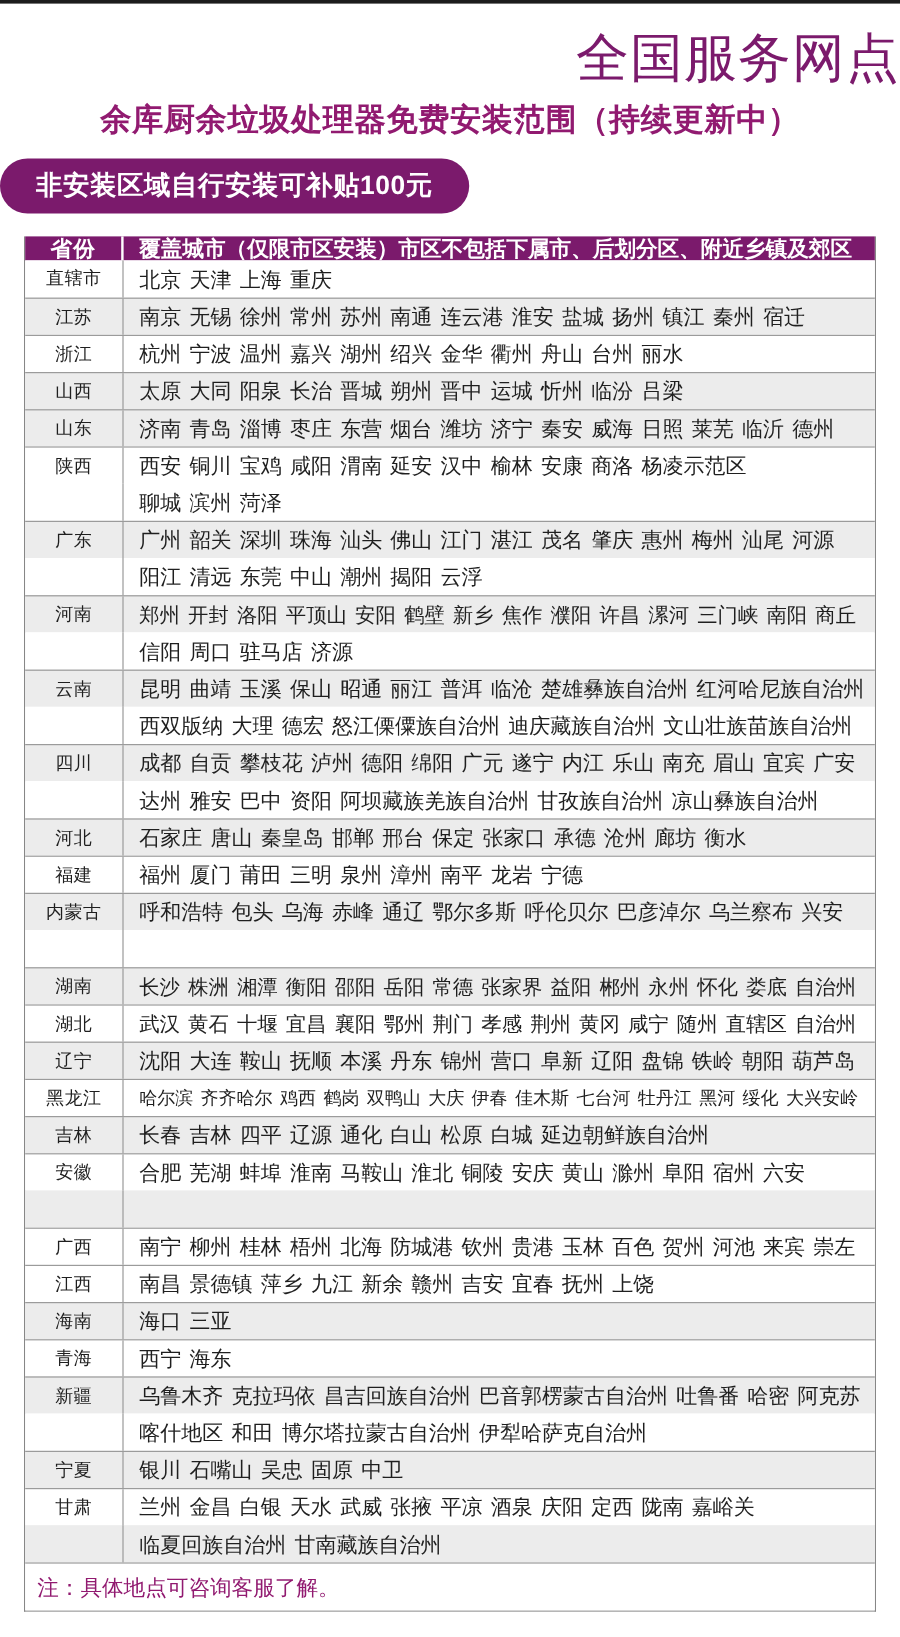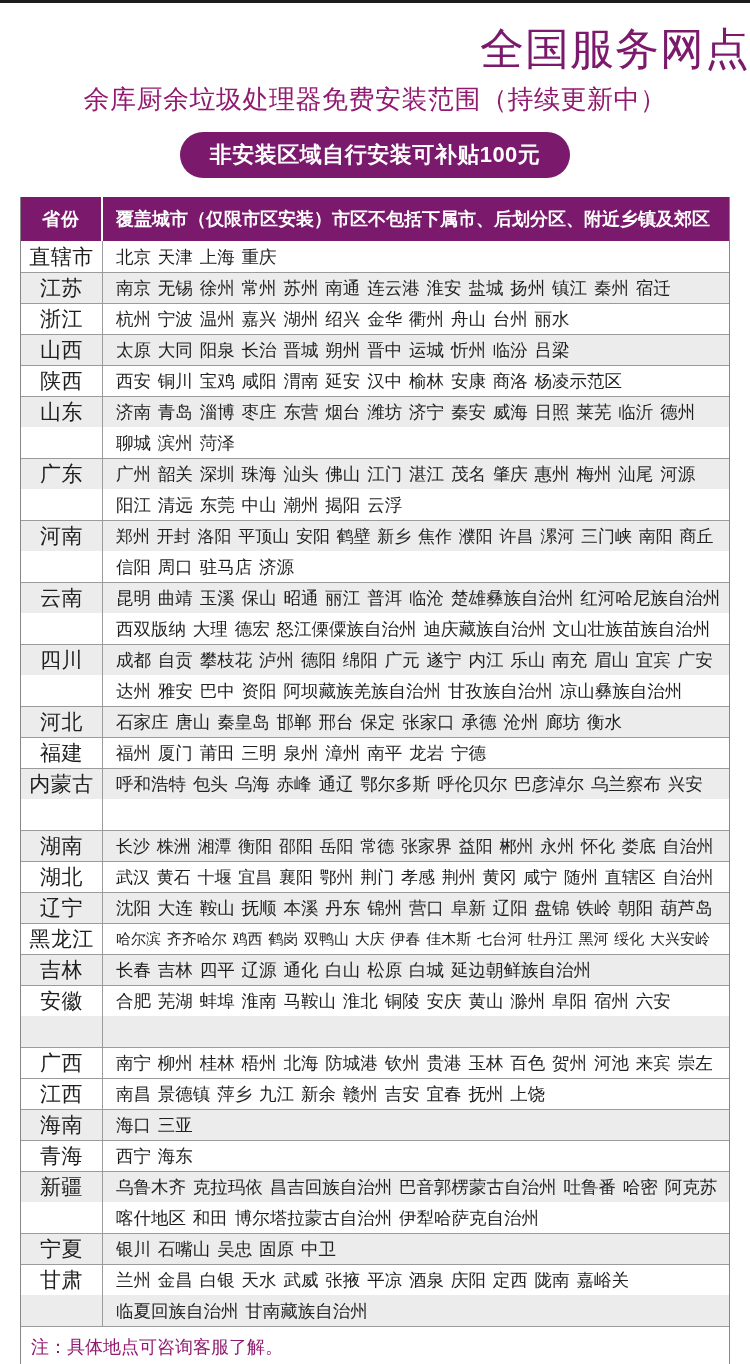--- a/index.html
+++ b/index.html
@@ -11,53 +11,53 @@
   body{
     width:750px;height:1364px;background:#ffffff;overflow:hidden;
     font-family:"Liberation Sans","DejaVu Sans",sans-serif;color:var(--ink);
   }
   .topbar{height:3px;background:#1c1c1c;}
   .title{
     margin-top:22px;text-align:right;font-size:44px;font-weight:normal;
     color:var(--purple);letter-spacing:1px;line-height:1.1;
   }
   .subtitle{
-    margin-top:9px;text-align:center;font-size:26px;font-weight:normal;
+    margin-top:9px;text-align:center;font-size:26px;font-weight:bold;
     color:var(--magenta);letter-spacing:.5px;
   }
-  .badge-wrap{text-align:center;margin-top:15px;}
+  .badge-wrap{text-align:left;margin-top:15px;}
   .badge{
     display:inline-block;background:var(--purple);color:#ffffff;
     font-size:22px;font-weight:bold;padding:8px 30px;border-radius:24px;
     letter-spacing:.5px;
   }
   .table{
     margin:19px 20px 0 20px;width:710px;border:1px solid var(--outer);
     border-top:none;
   }
   .thead{
-    display:flex;background:var(--purple);color:#fff;height:44px;
+    display:flex;background:var(--purple);color:#fff;height:20px;
     align-items:center;font-weight:bold;font-size:18px;
   }
   .th-prov{
     width:82px;flex:0 0 82px;text-align:center;align-self:stretch;
     display:flex;align-items:center;justify-content:center;
     border-right:2px solid #ffffff;letter-spacing:1px;
   }
   .th-cities{flex:1;padding-left:13px;white-space:nowrap;overflow:hidden;}
   .tbody{}
   .tr{display:flex;height:31px;background:#ffffff;}
   .tr.gray{background:var(--zebra);}
   .tr.pstart{border-top:1px solid var(--border);}
   .tbody .tr:first-child{border-top:none;}
   .td-prov{
     width:82px;flex:0 0 82px;align-self:stretch;flex-shrink:0;
     border-right:1px solid var(--border);
     display:flex;align-items:center;justify-content:center;
-    font-size:21px;letter-spacing:.5px;
+    font-size:15px;letter-spacing:.5px;
   }
   .td-cities{
     flex:1;align-self:stretch;display:flex;align-items:center;
     padding-left:13px;font-size:17.5px;white-space:nowrap;overflow:hidden;
     word-spacing:2px;
   }
   .td-cities.clip{font-size:17px;}
   .tfoot{
     border-top:1px solid var(--border);height:40px;display:flex;
     align-items:center;padding-left:10px;color:var(--magenta);
@@ -92,28 +92,28 @@
         <div class="td-cities">南京 无锡 徐州 常州 苏州 南通 连云港 淮安 盐城 扬州 镇江 秦州 宿迁</div>
       </div>
       <div class="tr pstart">
         <div class="td-prov">浙江</div>
         <div class="td-cities">杭州 宁波 温州 嘉兴 湖州 绍兴 金华 衢州 舟山 台州 丽水</div>
       </div>
       <div class="tr gray pstart">
         <div class="td-prov">山西</div>
         <div class="td-cities">太原 大同 阳泉 长治 晋城 朔州 晋中 运城 忻州 临汾 吕梁</div>
       </div>
+      <div class="tr gray pstart">
+        <div class="td-prov">山东</div>
+        <div class="td-cities">济南 青岛 淄博 枣庄 东营 烟台 潍坊 济宁 秦安 威海 日照 莱芜 临沂 德州</div>
+      </div>
       <div class="tr pstart">
         <div class="td-prov">陕西</div>
         <div class="td-cities">西安 铜川 宝鸡 咸阳 渭南 延安 汉中 榆林 安康 商洛 杨凌示范区</div>
       </div>
-      <div class="tr gray pstart">
-        <div class="td-prov">山东</div>
-        <div class="td-cities">济南 青岛 淄博 枣庄 东营 烟台 潍坊 济宁 秦安 威海 日照 莱芜 临沂 德州</div>
-      </div>
       <div class="tr">
         <div class="td-prov"></div>
         <div class="td-cities">聊城 滨州 菏泽</div>
       </div>
       <div class="tr gray pstart">
         <div class="td-prov">广东</div>
         <div class="td-cities">广州 韶关 深圳 珠海 汕头 佛山 江门 湛江 茂名 肇庆 惠州 梅州 汕尾 河源</div>
       </div>
       <div class="tr">
         <div class="td-prov"></div>
@@ -165,21 +165,21 @@
       <div class="tr pstart">
         <div class="td-prov">湖北</div>
         <div class="td-cities clip">武汉 黄石 十堰 宜昌 襄阳 鄂州 荆门 孝感 荆州 黄冈 咸宁 随州 直辖区 自治州</div>
       </div>
       <div class="tr gray pstart">
         <div class="td-prov">辽宁</div>
         <div class="td-cities">沈阳 大连 鞍山 抚顺 本溪 丹东 锦州 营口 阜新 辽阳 盘锦 铁岭 朝阳 葫芦岛</div>
       </div>
       <div class="tr pstart">
         <div class="td-prov">黑龙江</div>
-        <div class="td-cities" style="font-size: 15px; font-family: Liberation Serif, serif;">哈尔滨 齐齐哈尔 鸡西 鹤岗 双鸭山 大庆 伊春 佳木斯 七台河 牡丹江 黑河 绥化 大兴安岭</div>
+        <div class="td-cities" style="font-size: 15px;">哈尔滨 齐齐哈尔 鸡西 鹤岗 双鸭山 大庆 伊春 佳木斯 七台河 牡丹江 黑河 绥化 大兴安岭</div>
       </div>
       <div class="tr gray pstart">
         <div class="td-prov">吉林</div>
         <div class="td-cities">长春 吉林 四平 辽源 通化 白山 松原 白城 延边朝鲜族自治州</div>
       </div>
       <div class="tr pstart">
         <div class="td-prov">安徽</div>
         <div class="td-cities">合肥 芜湖 蚌埠 淮南 马鞍山 淮北 铜陵 安庆 黄山 滁州 阜阳 宿州 六安</div>
       </div>
       <div class="tr gray">

